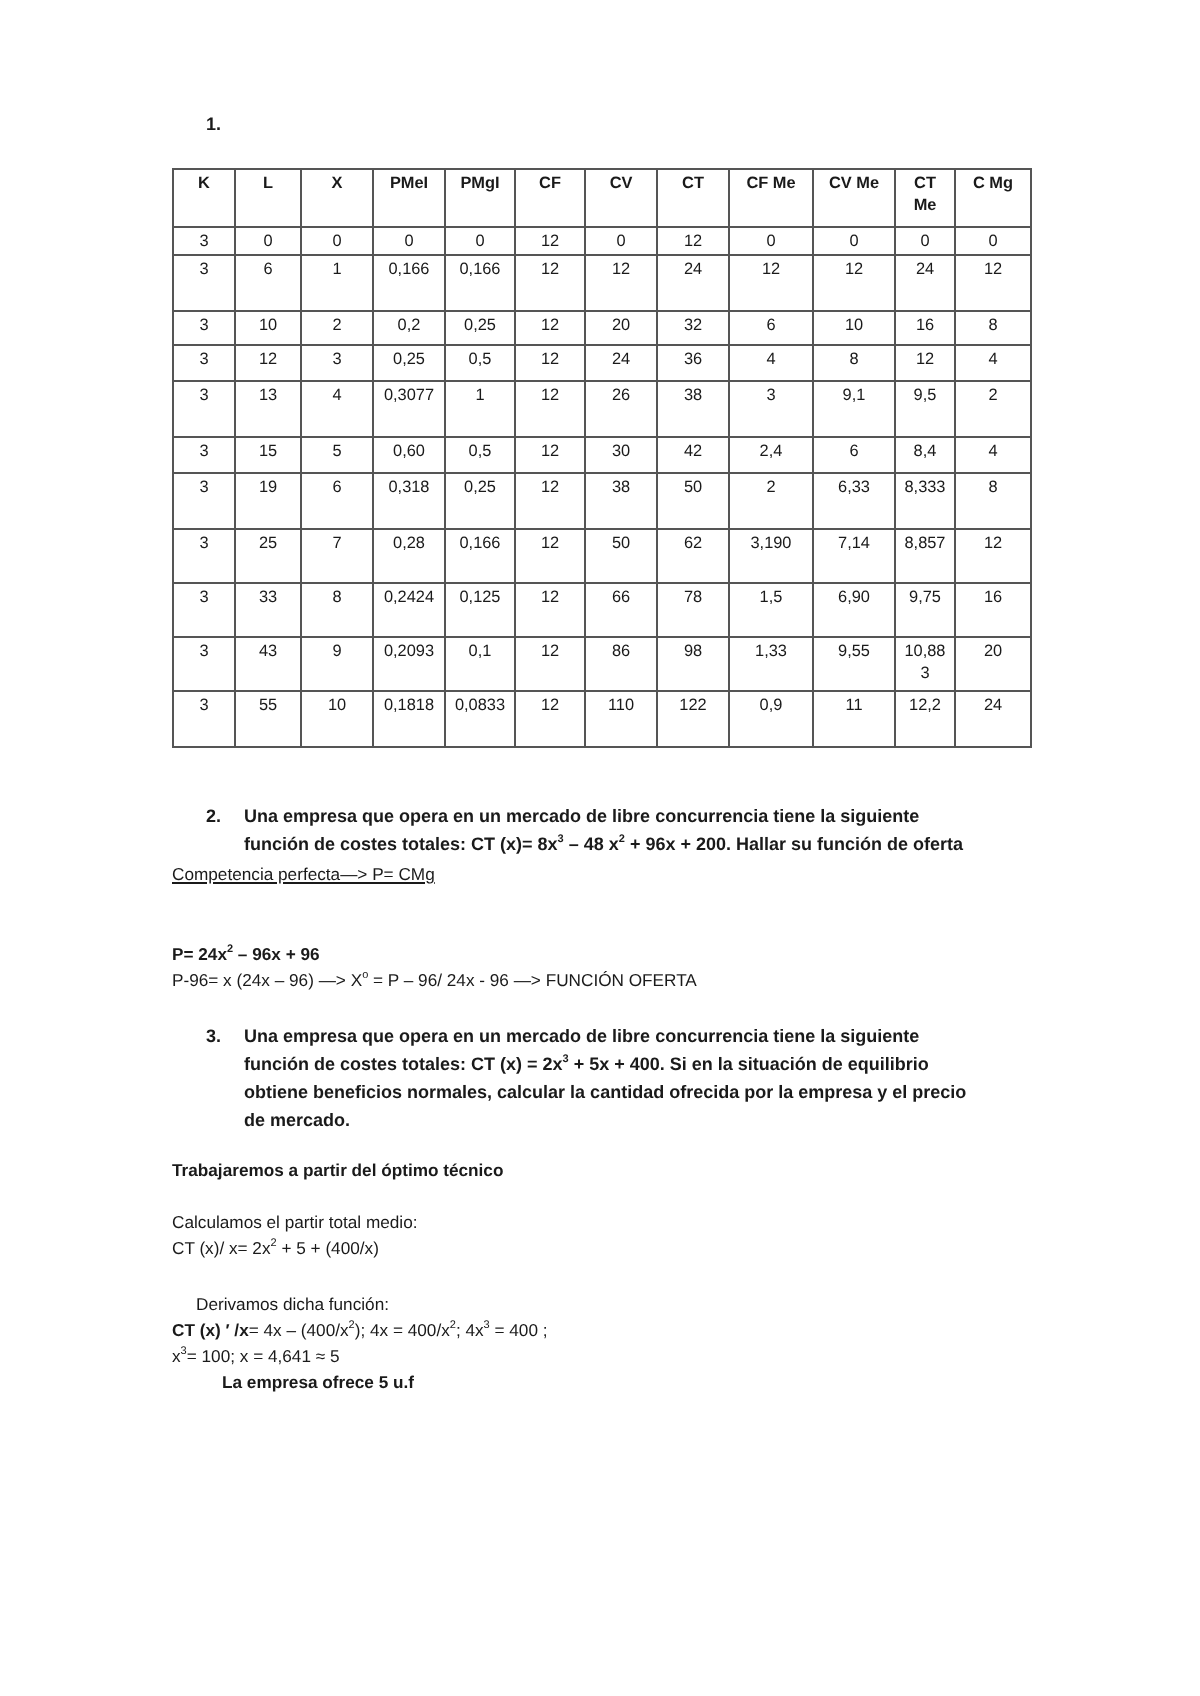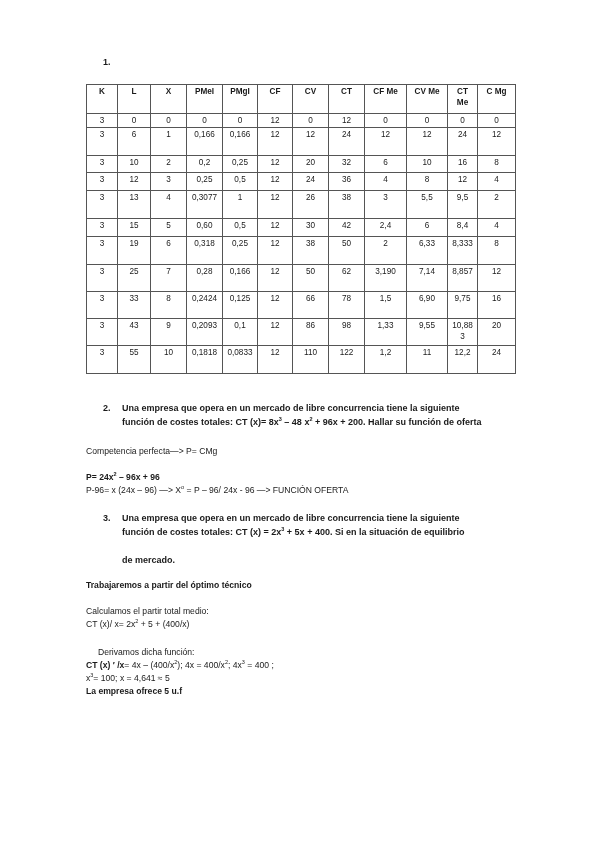--- a/index.html
+++ b/index.html
@@ -119,21 +119,21 @@
         <tr style="height: 28px;">
           <td>3</td>
           <td>13</td>
           <td>4</td>
           <td>0,3077</td>
           <td>1</td>
           <td>12</td>
           <td>26</td>
           <td>38</td>
           <td>3</td>
-          <td>5,5</td>
+          <td>9,1</td>
           <td>9,5</td>
           <td>2</td>
         </tr>
         <tr style="height: 18px;">
           <td>3</td>
           <td>15</td>
           <td>5</td>
           <td>0,60</td>
           <td>0,5</td>
           <td>12</td>
@@ -202,46 +202,47 @@
         </tr>
         <tr style="height: 28px;">
           <td>3</td>
           <td>55</td>
           <td>10</td>
           <td>0,1818</td>
           <td>0,0833</td>
           <td>12</td>
           <td>110</td>
           <td>122</td>
-          <td>1,2</td>
+          <td>0,9</td>
           <td>11</td>
           <td>12,2</td>
           <td>24</td>
         </tr>
       </tbody>
   </table>
 
   <div class="heading" style="left:103px; top:402px; width:420px; height:30px;">
     <span class="num">2.</span>
     <span class="txt">Una empresa que opera en un mercado de libre concurrencia tiene la siguiente</span>
     <span class="txt" style="top:14px;"><span>función de costes totales: CT (x)= 8x</span><sup>3</sup><span> – 48 x</span><sup>2</sup><span> + 96x + 200. Hallar su función de oferta</span></span>
   </div>
 
-  <div class="line" style="top:446px;">Competencia perfecta—&gt; P= CMg</div>
+  <div class="line" style="top:432px;text-decoration:underline;">Competencia perfecta—&gt; P= CMg</div>
   <div class="line b" style="top:472px;"><span>P= 24x</span><sup>2</sup><span> – 96x + 96</span></div>
   <div class="line" style="top:485px;"><span>P-96= x (24x – 96) —&gt; X</span><sup>o</sup><span> = P – 96/ 24x - 96 —&gt; FUNCIÓN OFERTA</span></div>
 
   <div class="heading" style="left:103px; top:512px; width:420px; height:58px;">
     <span class="num">3.</span>
     <span class="txt">Una empresa que opera en un mercado de libre concurrencia tiene la siguiente</span>
     <span class="txt" style="top:14px;"><span>función de costes totales: CT (x) = 2x</span><sup>3</sup><span> + 5x + 400. Si en la situación de equilibrio</span></span>
+    <span class="txt" style="top:28px;">obtiene beneficios normales, calcular la cantidad ofrecida por la empresa y el precio</span>
     <span class="txt" style="top:42px;">de mercado.</span>
   </div>
 
   <div class="line" style="top:580px;font-weight:bold;">Trabajaremos a partir del óptimo técnico</div>
   <div class="line" style="top:606px;">Calculamos el partir total medio:</div>
   <div class="line" style="top:619px;"><span>CT (x)/ x= 2x</span><sup>2</sup><span> + 5 + (400/x)</span></div>
   <div class="line" style="top:647px;margin-left:12px;">Derivamos dicha función:</div>
   <div class="line" style="top:660px;"><span class="b">CT (x) ′ /x</span><span>= 4x – (400/x</span><sup>2</sup><span>); 4x = 400/x</span><sup>2</sup><span>; 4x</span><sup>3</sup><span> = 400 ;</span></div>
   <div class="line" style="top:673px;"><span>x</span><sup>3</sup><span>= 100; x = 4,641 ≈ 5</span></div>
-  <div class="line b" style="top:686px;">La empresa ofrece 5 u.f</div>
+  <div class="line b" style="top:686px;margin-left:25px;">La empresa ofrece 5 u.f</div>
 
 </div>
 
 </body></html>

